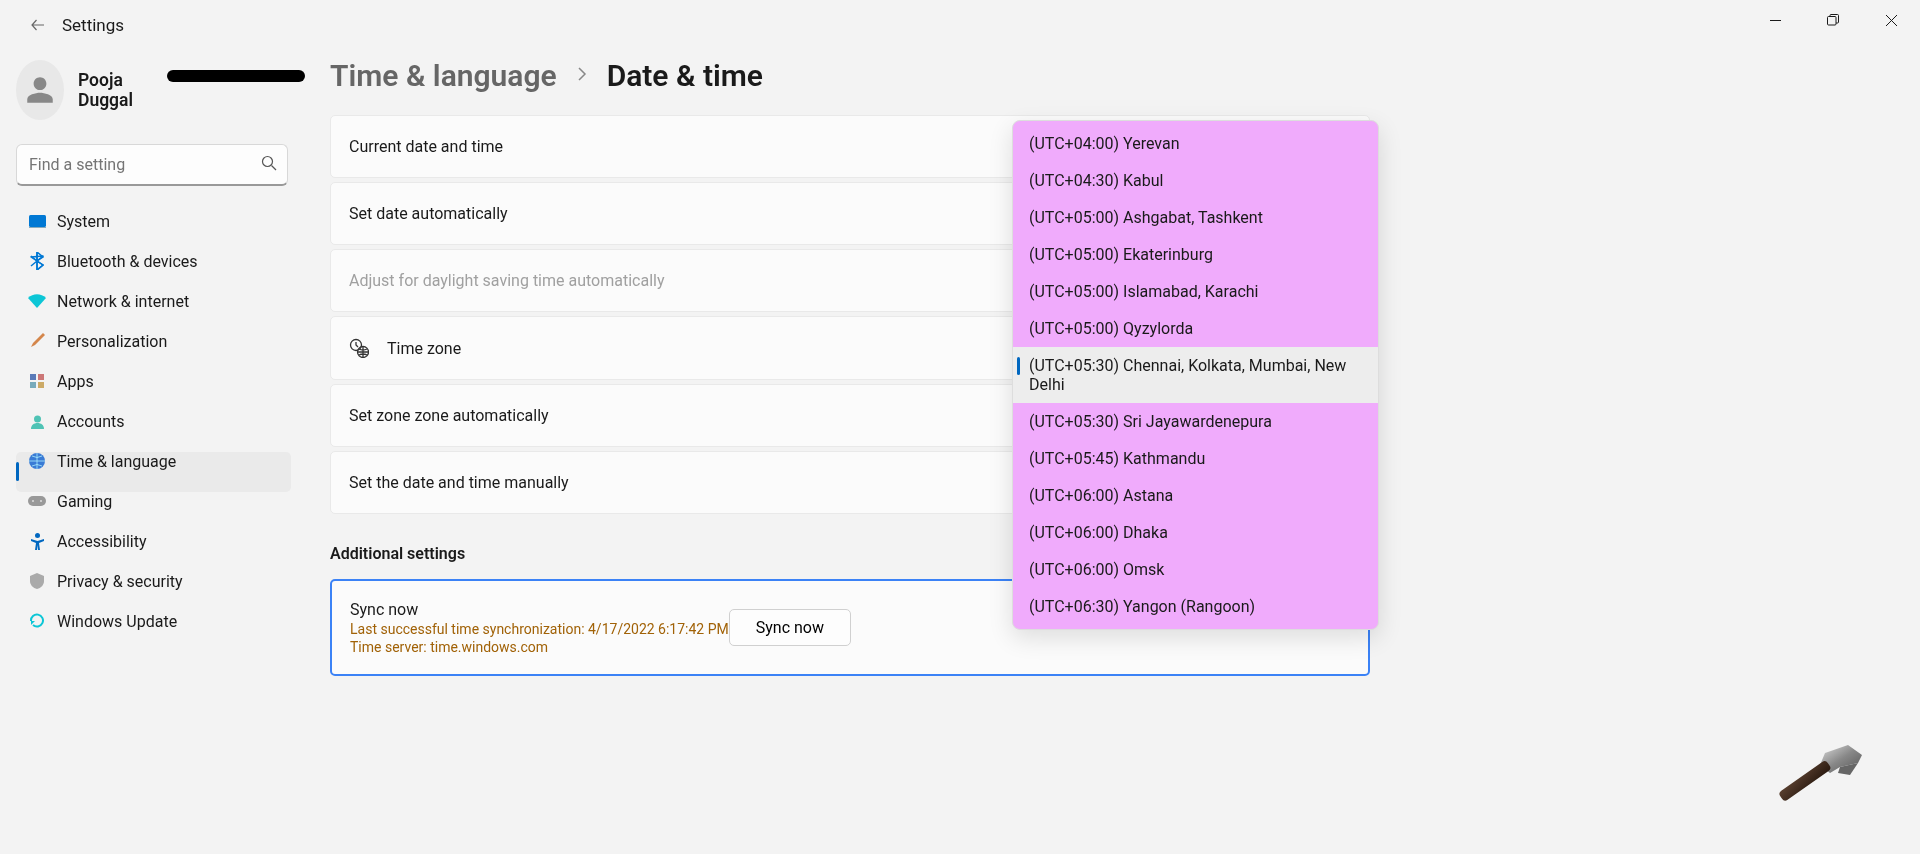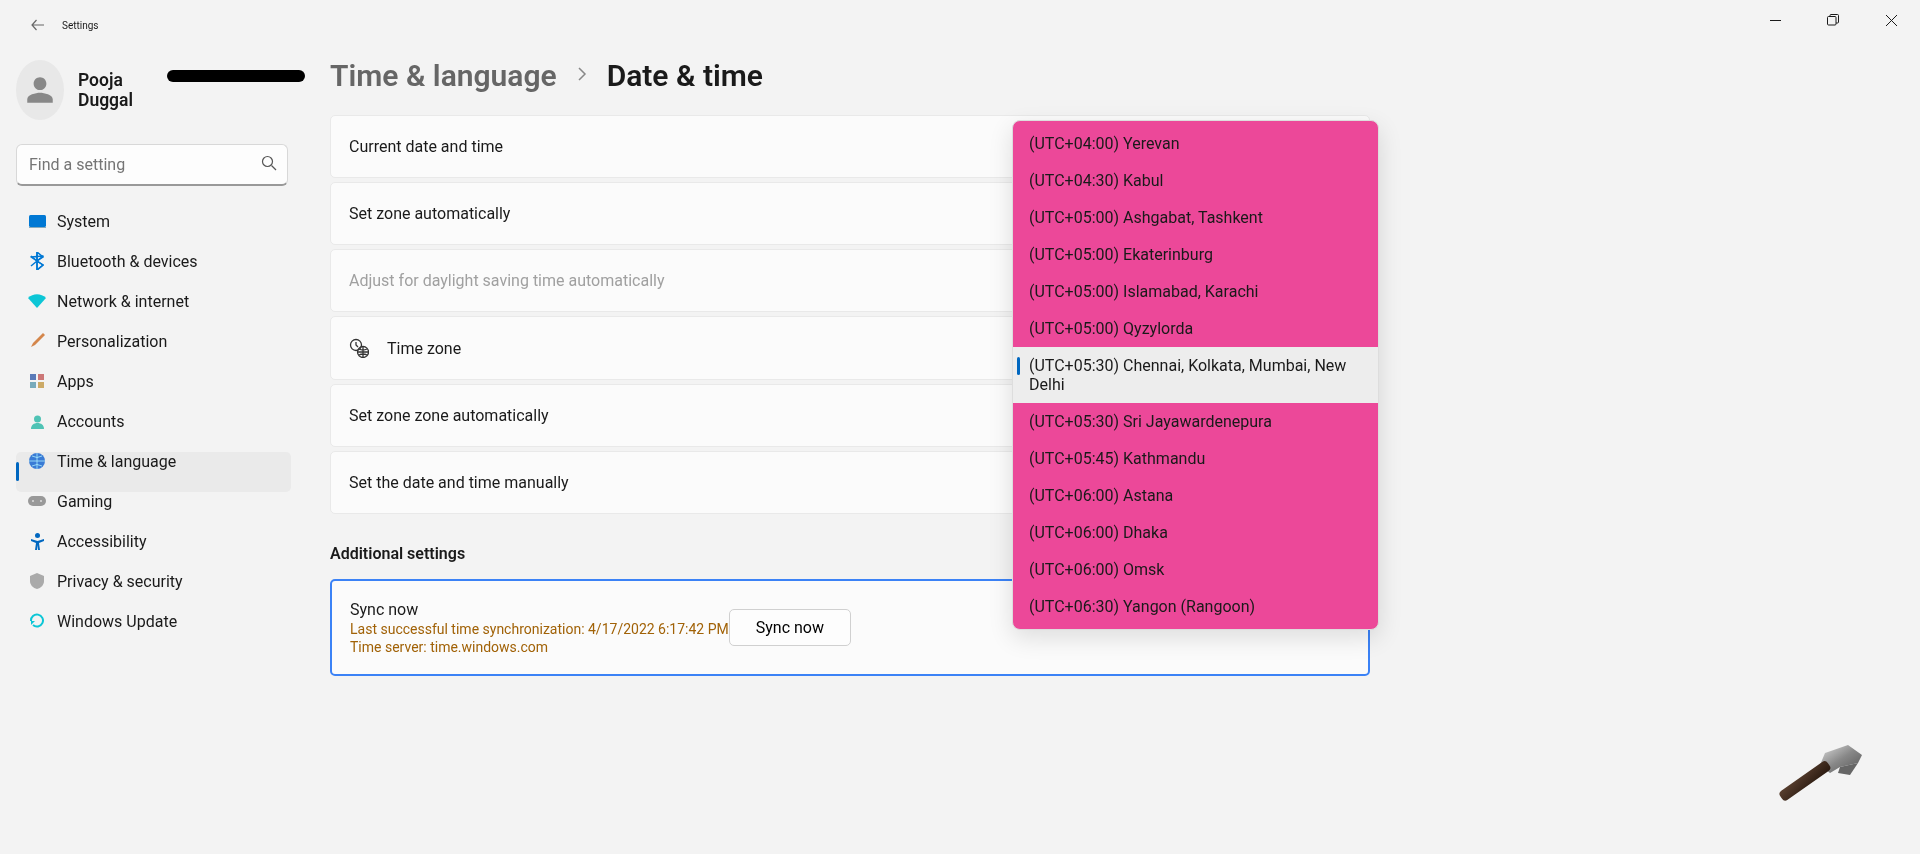--- a/index.html
+++ b/index.html
@@ -1,21 +1,21 @@
 <!DOCTYPE html>
 <html><head>
 <meta charset="utf-8">
 <style>
   * { box-sizing: border-box; margin: 0; padding: 0; font-family: "Segoe UI", -apple-system, Roboto, sans-serif; }
   body { background: #f3f3f3; width: 1920px; height: 854px; overflow: hidden; position: relative; }
 
   .titlebar { height: 50px; display: flex; align-items: center; padding-left: 20px; }
   .back-btn { width: 36px; height: 36px; display: flex; align-items: center; justify-content: center; border-radius: 6px; margin-right: 6px; }
   .back-btn svg { stroke: #666; }
-  .title-text { font-size: 10px; color: #1a1a1a; }
+  .title-text { font-size: 17px; color: #1a1a1a; }
   .win-controls { position: absolute; right: 0; top: 0; display: flex; }
   .win-btn { width: 58px; height: 40px; display: flex; align-items: center; justify-content: center; }
   .win-btn svg { stroke: #1a1a1a; }
 
   .sidebar { position: absolute; left: 0; top: 50px; width: 305px; padding-left: 16px; }
   .profile { display: flex; align-items: center; gap: 14px; margin-bottom: 24px; margin-top: 10px; }
   .avatar { width: 60px; height: 60px; border-radius: 50%; background: #e8e8e8; display: flex; align-items: center; justify-content: center; }
   .avatar svg { fill: #888; }
   .profile-info { display: flex; gap: 4px; }
   .profile-name { font-size: 17.5px; font-weight: 600; color: #1a1a1a; }
@@ -44,21 +44,21 @@
   .card.disabled .card-text { color: #a0a0a0; }
   .card-icon { width: 20px; display: flex; justify-content: center; }
 
   .section-header { font-size: 16px; font-weight: 600; color: #1a1a1a; margin-top: 30px; margin-bottom: 16px; }
   .sync-card { background: #fbfbfb; border: 2px solid #3b82f6; border-radius: 5px; padding: 19px 18px; display: flex; align-items: center; justify-content: flex-start; }
   .sync-left { display: flex; flex-direction: column; gap: 2px; }
   .sync-title { font-size: 16px; color: #1a1a1a; }
   .sync-sub { font-size: 14px; color: #a16207; }
   .sync-btn { padding: 8px 26px; background: #fdfdfd; border: 1px solid #d0d0d0; border-radius: 5px; font-size: 16px; }
 
-  .dropdown { position: absolute; left: 1012px; top: 120px; width: 367px; background: #ec4899; border: 1px solid #ddd; border-radius: 8px; box-shadow: 0 8px 24px rgba(0,0,0,0.12); padding: 4px 0; z-index: 10; }
+  .dropdown { position: absolute; left: 1012px; top: 120px; width: 367px; background: #f0abfc; border: 1px solid #ddd; border-radius: 8px; box-shadow: 0 8px 24px rgba(0,0,0,0.12); padding: 4px 0; z-index: 10; }
   .dropdown-item { padding: 9px 16px; font-size: 16px; color: #1a1a1a; position: relative; }
   .dropdown-item.selected { background: #ededed; }
   .dropdown-item.selected::before { content: ""; position: absolute; left: 4px; top: 10px; width: 3px; height: 18px; background: #0067c0; border-radius: 2px; }
 
   .hammer { position: absolute; right: 55px; bottom: 30px; }
   .ic-bt { color:#0078d4; }
 </style>
 </head>
 <body>
 
@@ -221,21 +221,21 @@
     <span class="bc-chevron"><svg width="10" height="16" viewBox="0 0 10 16" fill="none" stroke-width="1.5">
           <path d="M2 2 L8 8 L2 14"></path>
         </svg></span>
     <span class="bc-current">Date &amp; time</span>
   </div>
 
   <div class="card">
     <span class="card-text">Current date and time</span>
   </div>
   <div class="card">
-    <span class="card-text">Set zone automatically</span>
+    <span class="card-text">Set date automatically</span>
   </div>
   <div class="card disabled">
     <span class="card-text">Adjust for daylight saving time automatically</span>
   </div>
   <div class="card">
     <span class="card-icon">
       <svg width="20" height="20" viewBox="0 0 20 20" fill="none" stroke="#333" stroke-width="1.3">
           <circle cx="7" cy="7" r="5.5"></circle>
           <path d="M7 4 V7 L9 9"></path>
           <circle cx="14" cy="14" r="5.5"></circle>

